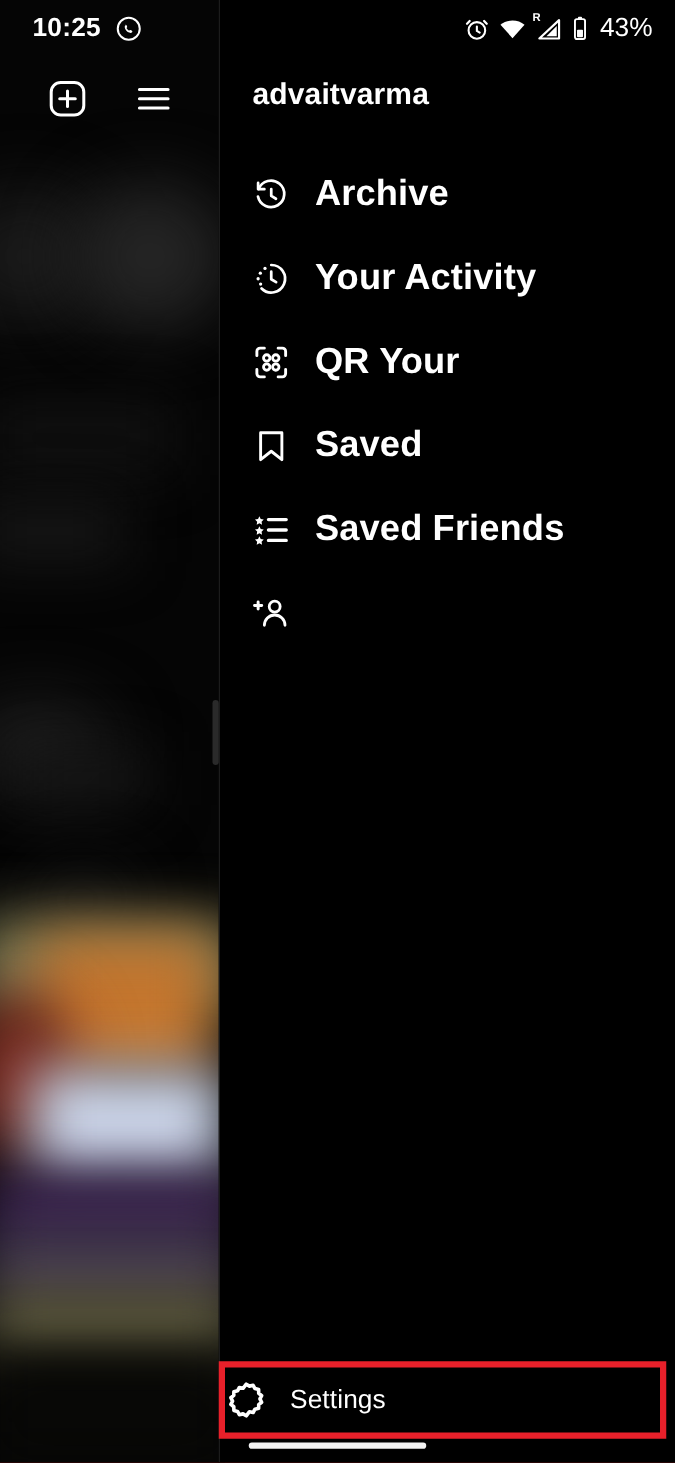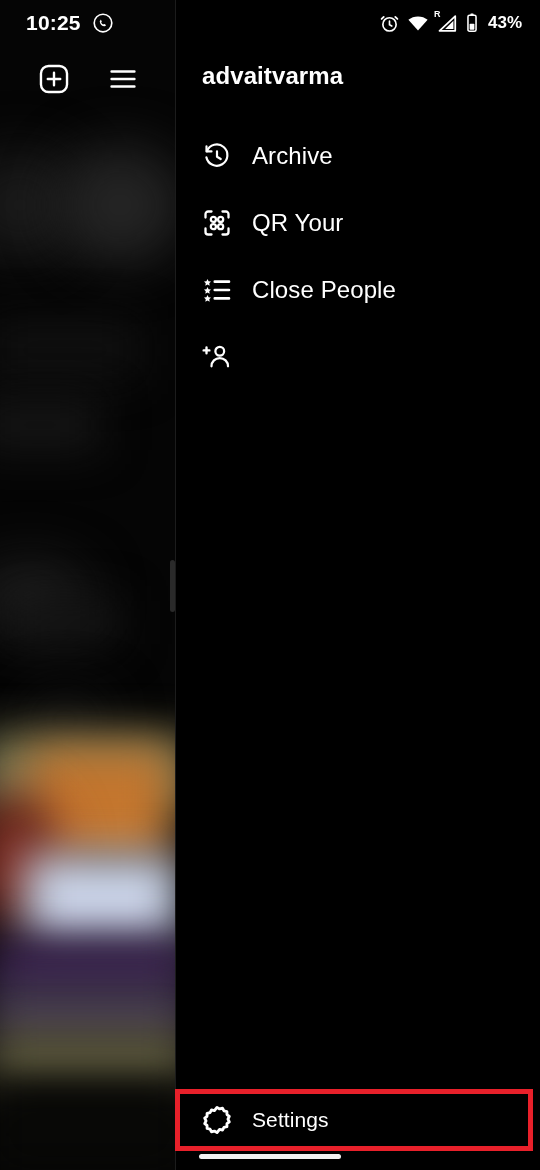--- a/index.html
+++ b/index.html
@@ -35,21 +35,21 @@
     padding:0 18px 0 26px;
     z-index:40;
   }
   #status-left { display:flex; align-items:center; gap:11px; }
   #clock-text {
     color:#fff; font-size:21px; font-weight:600;
     letter-spacing:0.2px;
   }
   #status-right { display:flex; align-items:center; gap:7px; }
   #battery-text {
-    color:#fff; font-size:17px; font-weight:700;
+    color:#fff; font-size:21px; font-weight:400;
     margin-left:2px;
   }
   .sbicon { display:block; }
 
   
   #top-actions {
     position:absolute; left:0; top:52px;
     width:175px; height:58px;
     display:flex; align-items:center;
     justify-content:center; gap:36px;
@@ -79,22 +79,22 @@
     padding-left:24px;
     cursor:pointer;
   }
   .menu-icon {
     width:34px; height:34px;
     display:flex; align-items:center; justify-content:center;
     flex:0 0 34px;
   }
   .menu-label {
     margin-left:18px;
-    color:#fff; font-size:24px;
-    font-weight:400; letter-spacing:0.1px;
+    color:#fff; font-size:29px;
+    font-weight:700; letter-spacing:0.1px;
   }
 
   
   #scroll-hint {
     position:absolute; left:-6px; top:560px;
     width:5px; height:52px;
     background:#2a2a2a; border-radius:3px;
     z-index:25;
   }
 
@@ -103,21 +103,20 @@
     position:absolute; left:175px; top:1089px;
     width:358px; height:62px;
     border:5px solid #e8202a;
     z-index:45;
     pointer-events:none;
   }
   #settings-row {
     position:absolute; left:180px; top:1094px;
     width:348px; height:52px;
     display:flex; align-items:center;
-    padding-left:20px;
     z-index:44; cursor:pointer;
     background:#000;
   }
   #settings-label {
     margin-left:18px;
     color:#fff; font-size:21px; letter-spacing:0.1px;
   }
 
   
   #gesture-bar {
@@ -219,48 +218,69 @@
         <span class="menu-icon">
           <svg width="30" height="30" viewBox="0 0 24 24">
             <path d="M3.6 8.3V4.3M3.6 8.3h4" stroke="#fff" stroke-width="1.75" stroke-linecap="round" stroke-linejoin="round"></path>
             <path d="M3.9 8.2A8.5 8.5 0 1 1 3.5 13" fill="none" stroke="#fff" stroke-width="1.75" stroke-linecap="round"></path>
             <path d="M12 8.2v4.4l3 1.8" fill="none" stroke="#fff" stroke-width="1.75" stroke-linecap="round" stroke-linejoin="round"></path>
           </svg>
         </span>
         <span class="menu-label">Archive</span>
       </div>
 
+      <div class="menu-row">
+        <span class="menu-icon">
+          <svg width="30" height="30" viewBox="0 0 24 24">
+            <path d="M12 3.2a8.8 8.8 0 1 1-6.2 15" fill="none" stroke="#fff" stroke-width="1.75" stroke-linecap="round"></path>
+            <circle cx="5.2" cy="15.4" r="1.05" fill="#fff"></circle>
+            <circle cx="3.6" cy="12" r="1.05" fill="#fff"></circle>
+            <circle cx="5.0" cy="8.4" r="1.05" fill="#fff"></circle>
+            <circle cx="8.0" cy="5.4" r="1.05" fill="#fff"></circle>
+            <path d="M12 7.5v4.8l3.1 1.9" fill="none" stroke="#fff" stroke-width="1.75" stroke-linecap="round" stroke-linejoin="round"></path>
+          </svg>
+        </span>
+        <span class="menu-label">Your Activity</span>
+      </div>
 
       <div class="menu-row">
         <span class="menu-icon">
           <svg width="30" height="30" viewBox="0 0 24 24">
             <path d="M7.6 2.8H4.9a2.1 2.1 0 0 0-2.1 2.1v2.7" fill="none" stroke="#fff" stroke-width="1.85" stroke-linecap="round"></path>
             <path d="M16.4 2.8h2.7a2.1 2.1 0 0 1 2.1 2.1v2.7" fill="none" stroke="#fff" stroke-width="1.85" stroke-linecap="round"></path>
             <path d="M7.6 21.2H4.9a2.1 2.1 0 0 1-2.1-2.1v-2.7" fill="none" stroke="#fff" stroke-width="1.85" stroke-linecap="round"></path>
             <path d="M16.4 21.2h2.7a2.1 2.1 0 0 0 2.1-2.1v-2.7" fill="none" stroke="#fff" stroke-width="1.85" stroke-linecap="round"></path>
             <circle cx="9.1" cy="9.1" r="2.05" fill="none" stroke="#fff" stroke-width="1.8"></circle>
             <circle cx="14.9" cy="9.1" r="2.05" fill="none" stroke="#fff" stroke-width="1.8"></circle>
             <circle cx="9.1" cy="14.9" r="2.05" fill="none" stroke="#fff" stroke-width="1.8"></circle>
             <circle cx="14.9" cy="14.9" r="2.05" fill="none" stroke="#fff" stroke-width="1.8"></circle>
           </svg>
         </span>
         <span class="menu-label">QR Your</span>
       </div>
 
+      <div class="menu-row">
+        <span class="menu-icon">
+          <svg width="30" height="30" viewBox="0 0 24 24">
+            <path d="M5.2 3.4h13.6v17.2L12 15.2l-6.8 5.4z" fill="none" stroke="#fff" stroke-width="1.85" stroke-linejoin="round"></path>
+          </svg>
+        </span>
+        <span class="menu-label">Saved</span>
+      </div>
 
       <div class="menu-row">
         <span class="menu-icon">
           <svg width="30" height="30" viewBox="0 0 24 24">
             <path d="M4.4 3.2l.85 1.78 1.95.28-1.4 1.38.33 1.94-1.73-.92-1.73.92.33-1.94-1.4-1.38 1.95-.28z" fill="#fff"></path>
             <path d="M4.4 9.6l.85 1.78 1.95.28-1.4 1.38.33 1.94-1.73-.92-1.73.92.33-1.94-1.4-1.38 1.95-.28z" fill="#fff"></path>
             <path d="M4.4 16.0l.85 1.78 1.95.28-1.4 1.38.33 1.94-1.73-.92-1.73.92.33-1.94-1.4-1.38 1.95-.28z" fill="#fff"></path>
             <path d="M10.2 5.3h11.4M10.2 12h11.4M10.2 18.7h11.4" stroke="#fff" stroke-width="2.1" stroke-linecap="round"></path>
           </svg>
         </span>
-        <span class="menu-label">Close People</span>
+        <span class="menu-label">Saved Friends</span>
       </div>
 
       <div class="menu-row">
         <span class="menu-icon">
           <svg width="30" height="30" viewBox="0 0 24 24">
             <circle cx="14.2" cy="7.4" r="3.5" fill="none" stroke="#fff" stroke-width="1.8"></circle>
             <path d="M7.6 19.4a6.6 6.6 0 0 1 13.2 0" fill="none" stroke="#fff" stroke-width="1.8" stroke-linecap="round"></path>
             <path d="M3.6 4.4v4.6M1.3 6.7h4.6" stroke="#fff" stroke-width="1.9" stroke-linecap="round"></path>
           </svg>
         </span>

